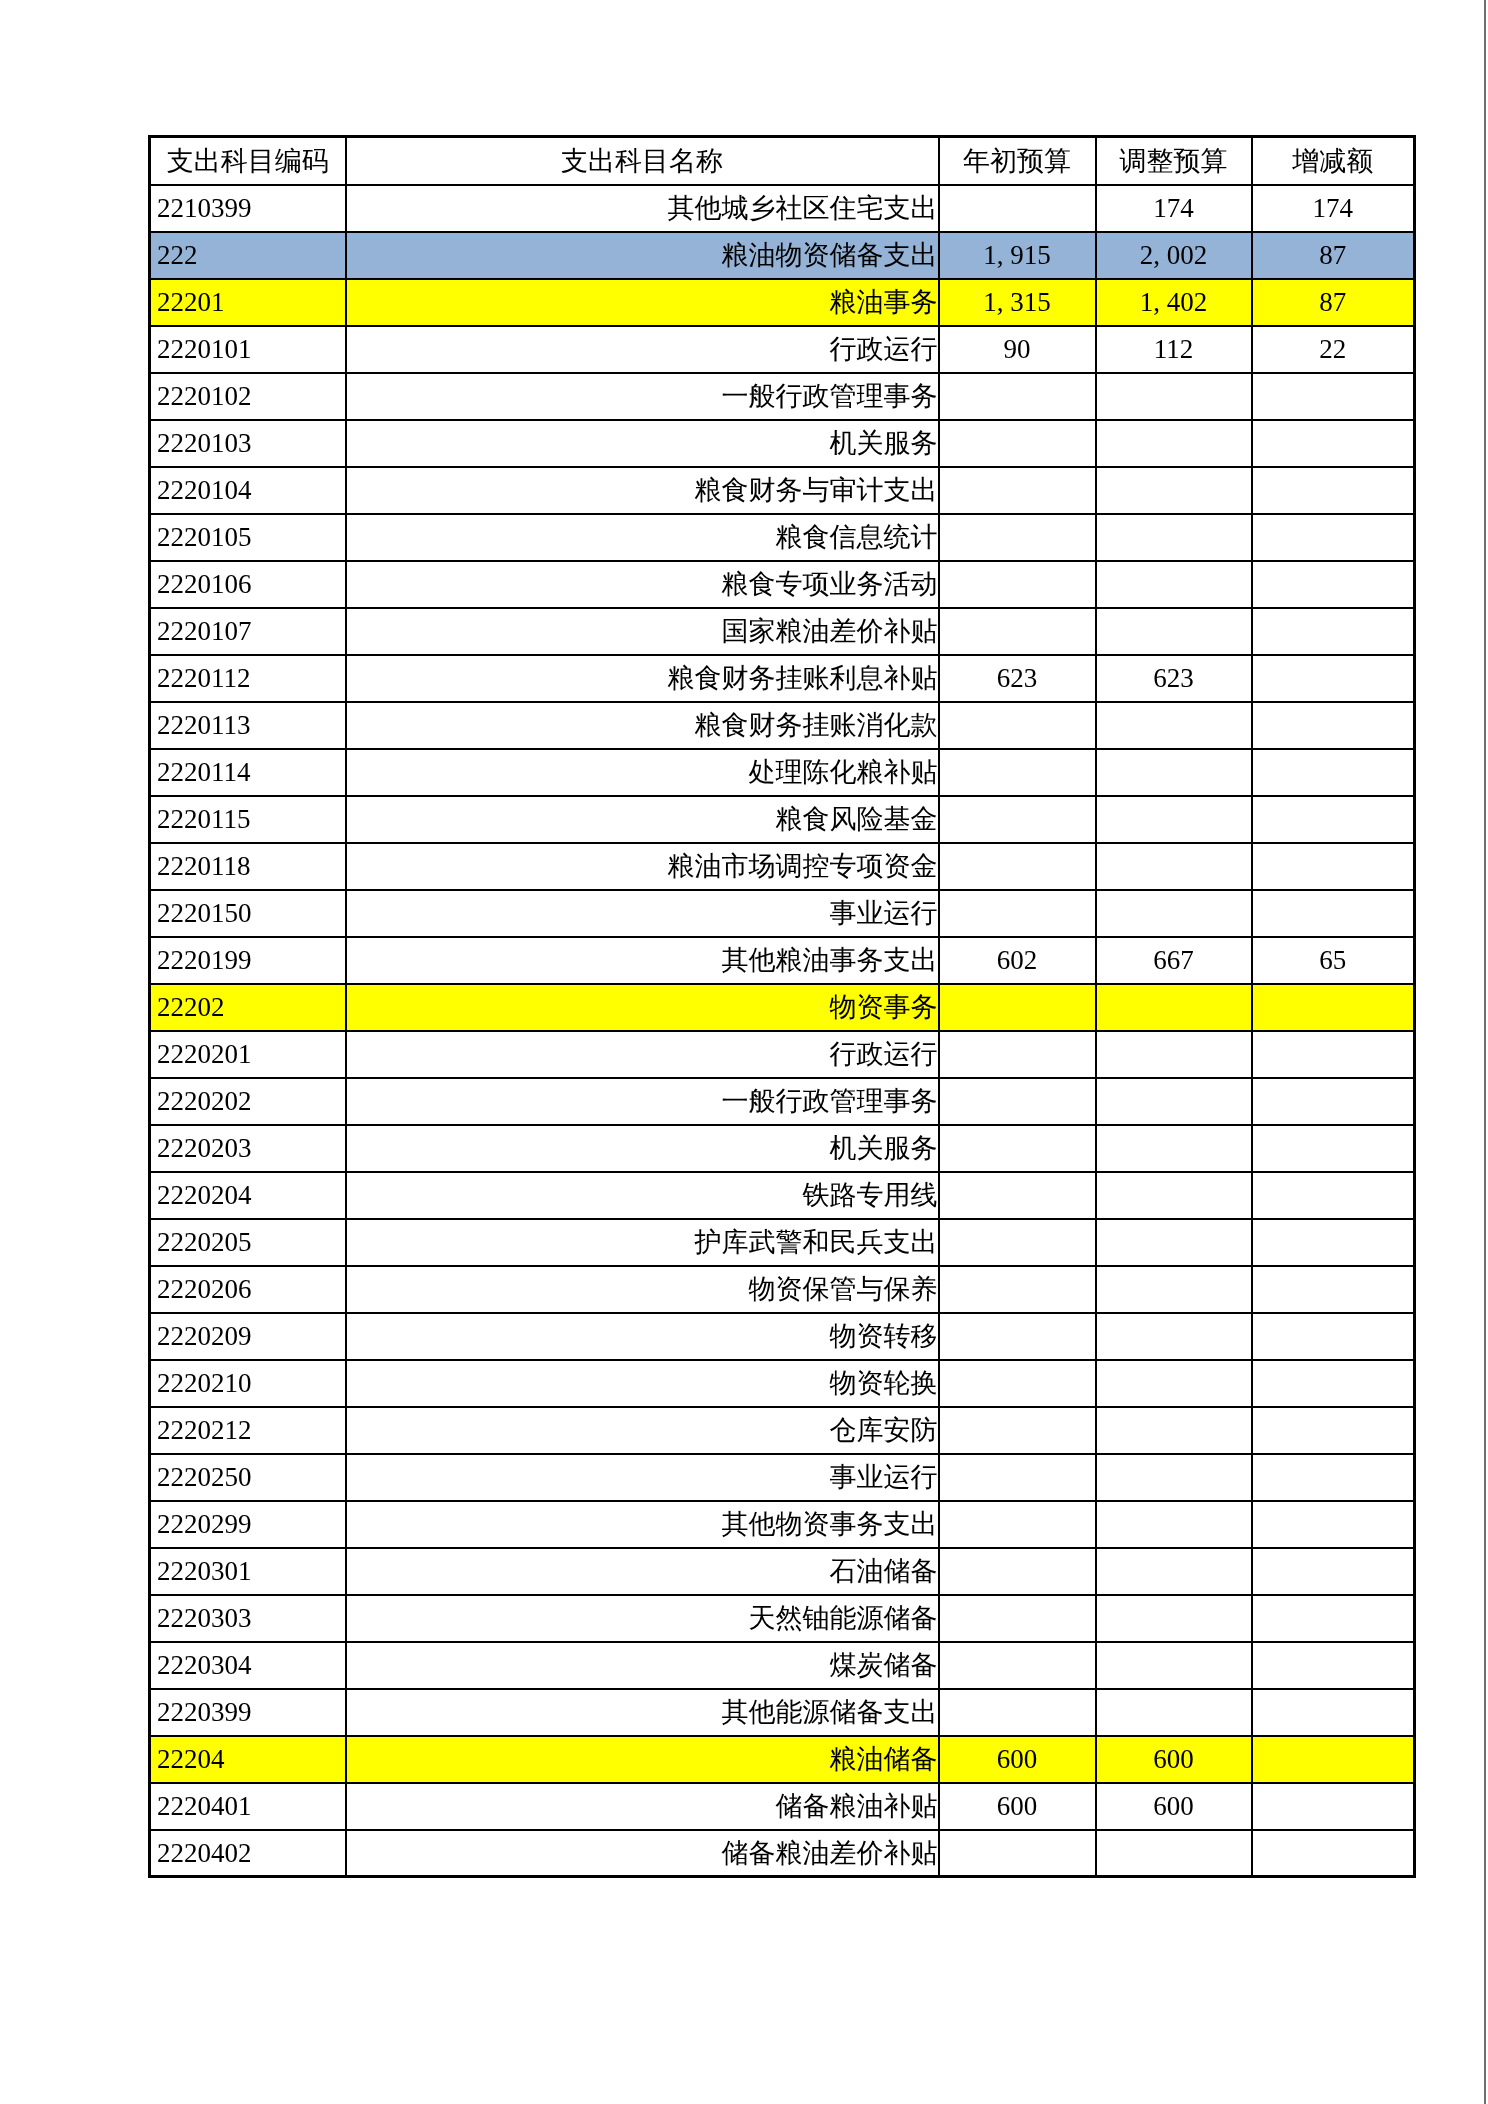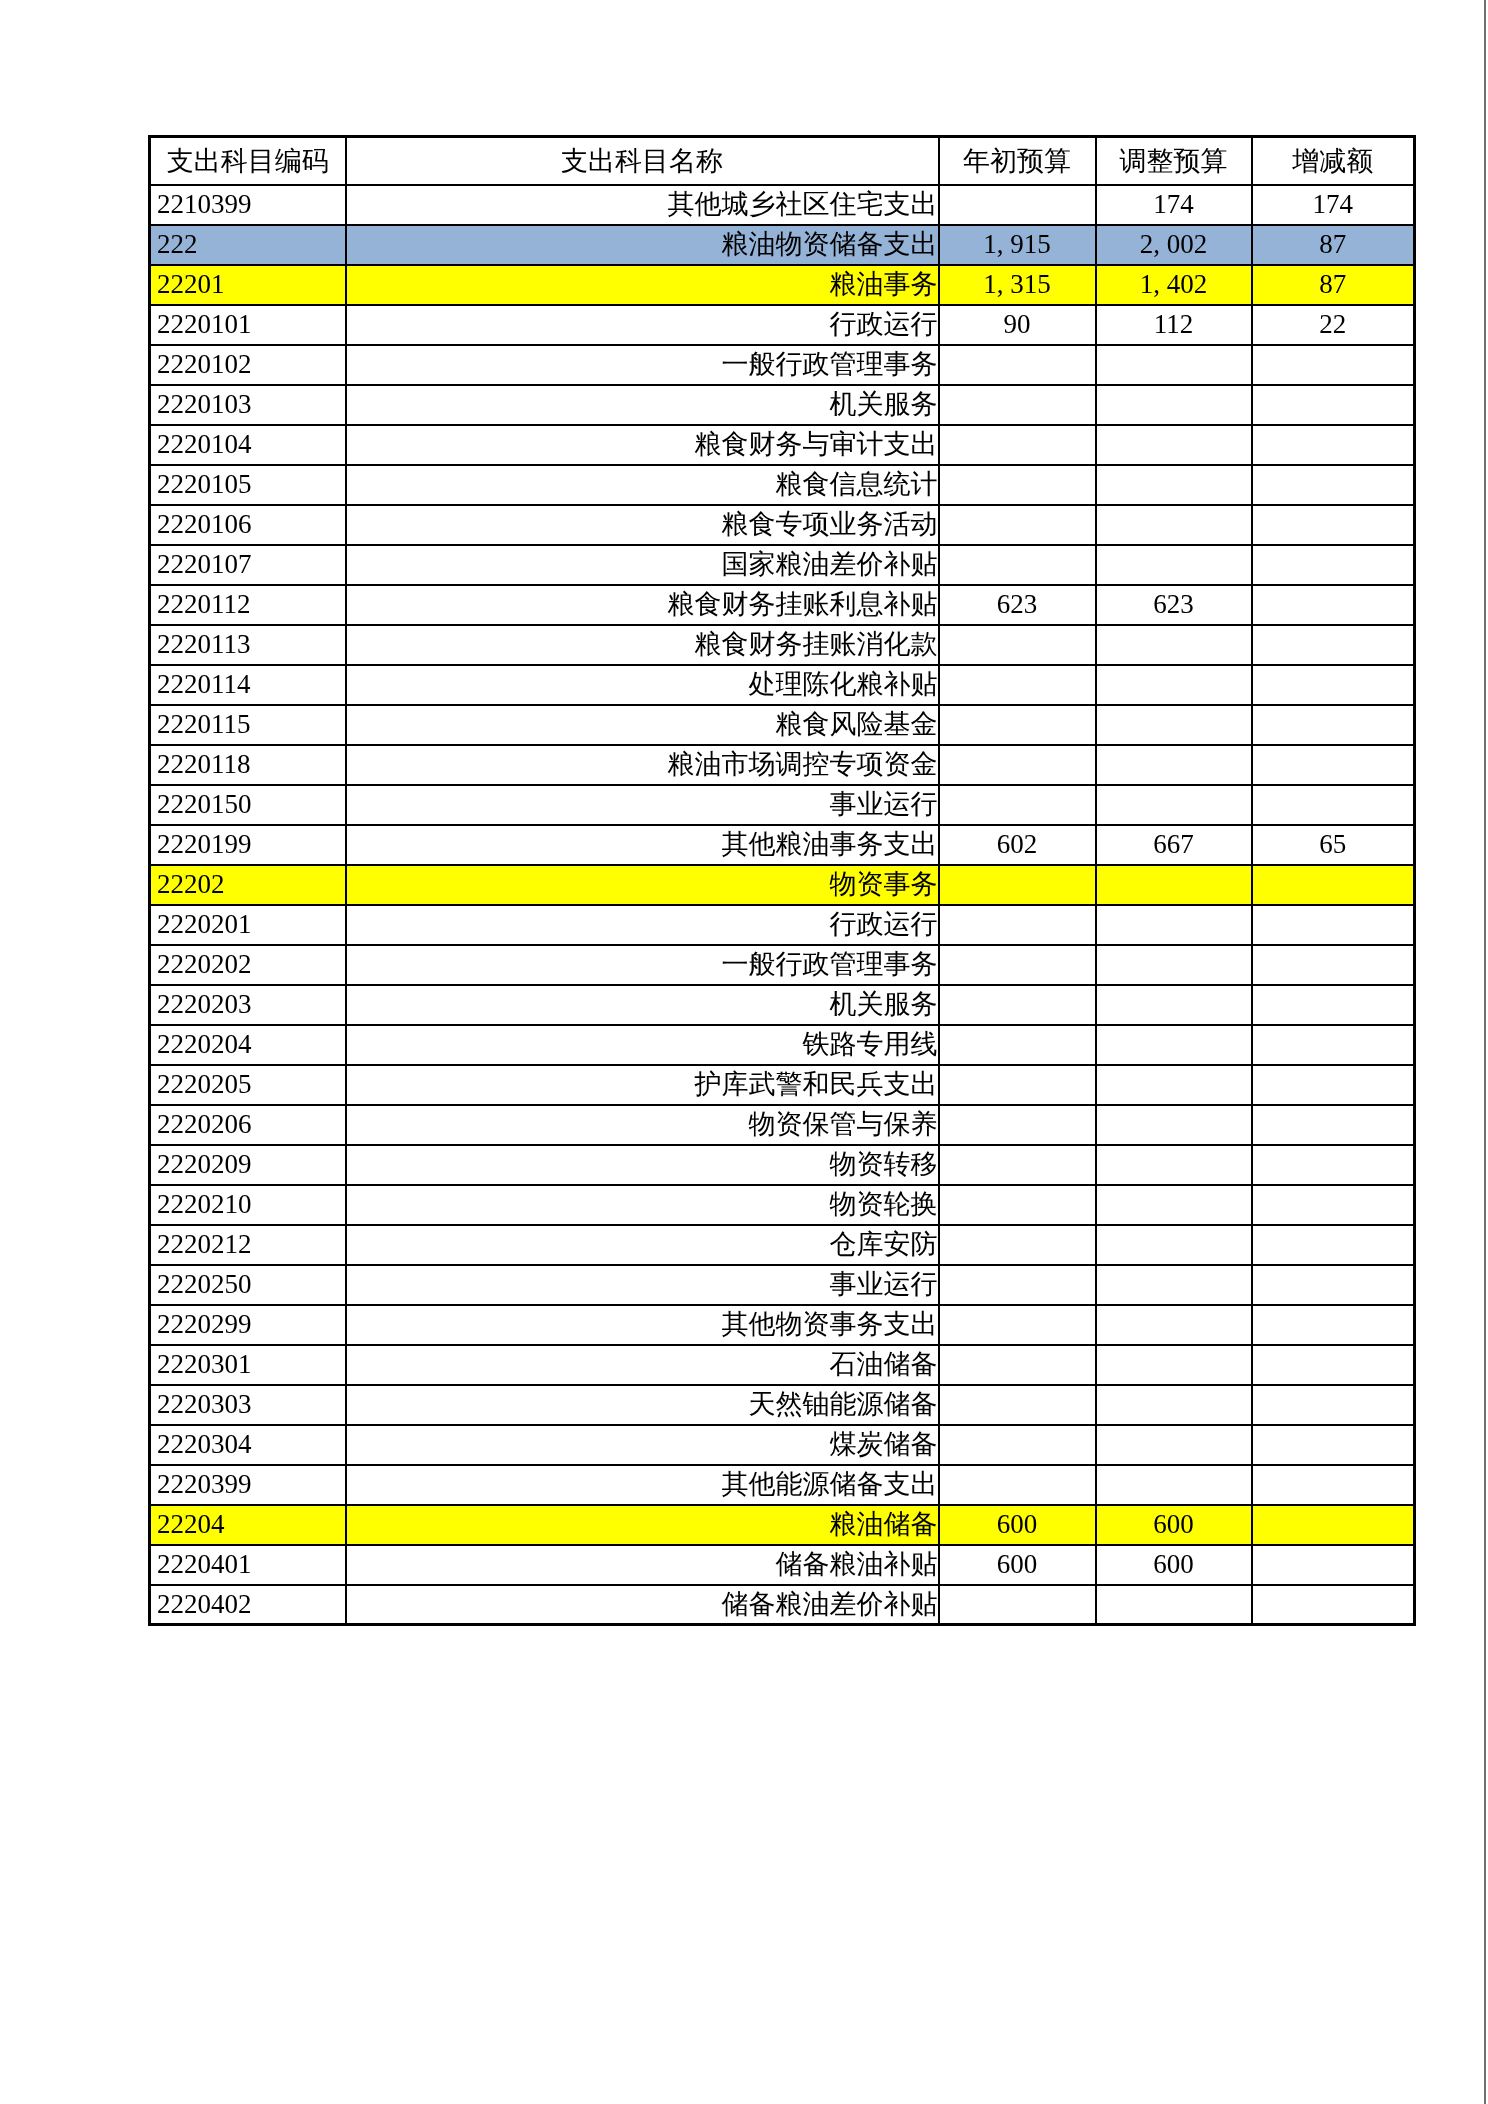--- a/index.html
+++ b/index.html
@@ -34,21 +34,21 @@
   }
   .budget-table th,
   .budget-table td{
     border:2px solid var(--border-color);
     padding:0;
     overflow:hidden;
     white-space:nowrap;
     font-weight:normal;
   }
   .budget-table thead tr{height:48px;font-family:Liberation Serif, serif;}
-  .budget-table tbody tr{height:40px;}
+  .budget-table tbody tr{height:47px;}
   .budget-table th{text-align:center;vertical-align:middle;}
   td.cell-code{text-align:left;padding-left:6px;vertical-align:middle;}
   td.cell-name{text-align:right;padding-left:10px;vertical-align:middle;}
   td.cell-num{text-align:center;vertical-align:middle;}
   tr.hl-blue td{background:var(--hl-blue);margin-top:46px;}
   tr.hl-yellow td{background:var(--hl-yellow);}
 </style>
 </head>
 <body>
 

